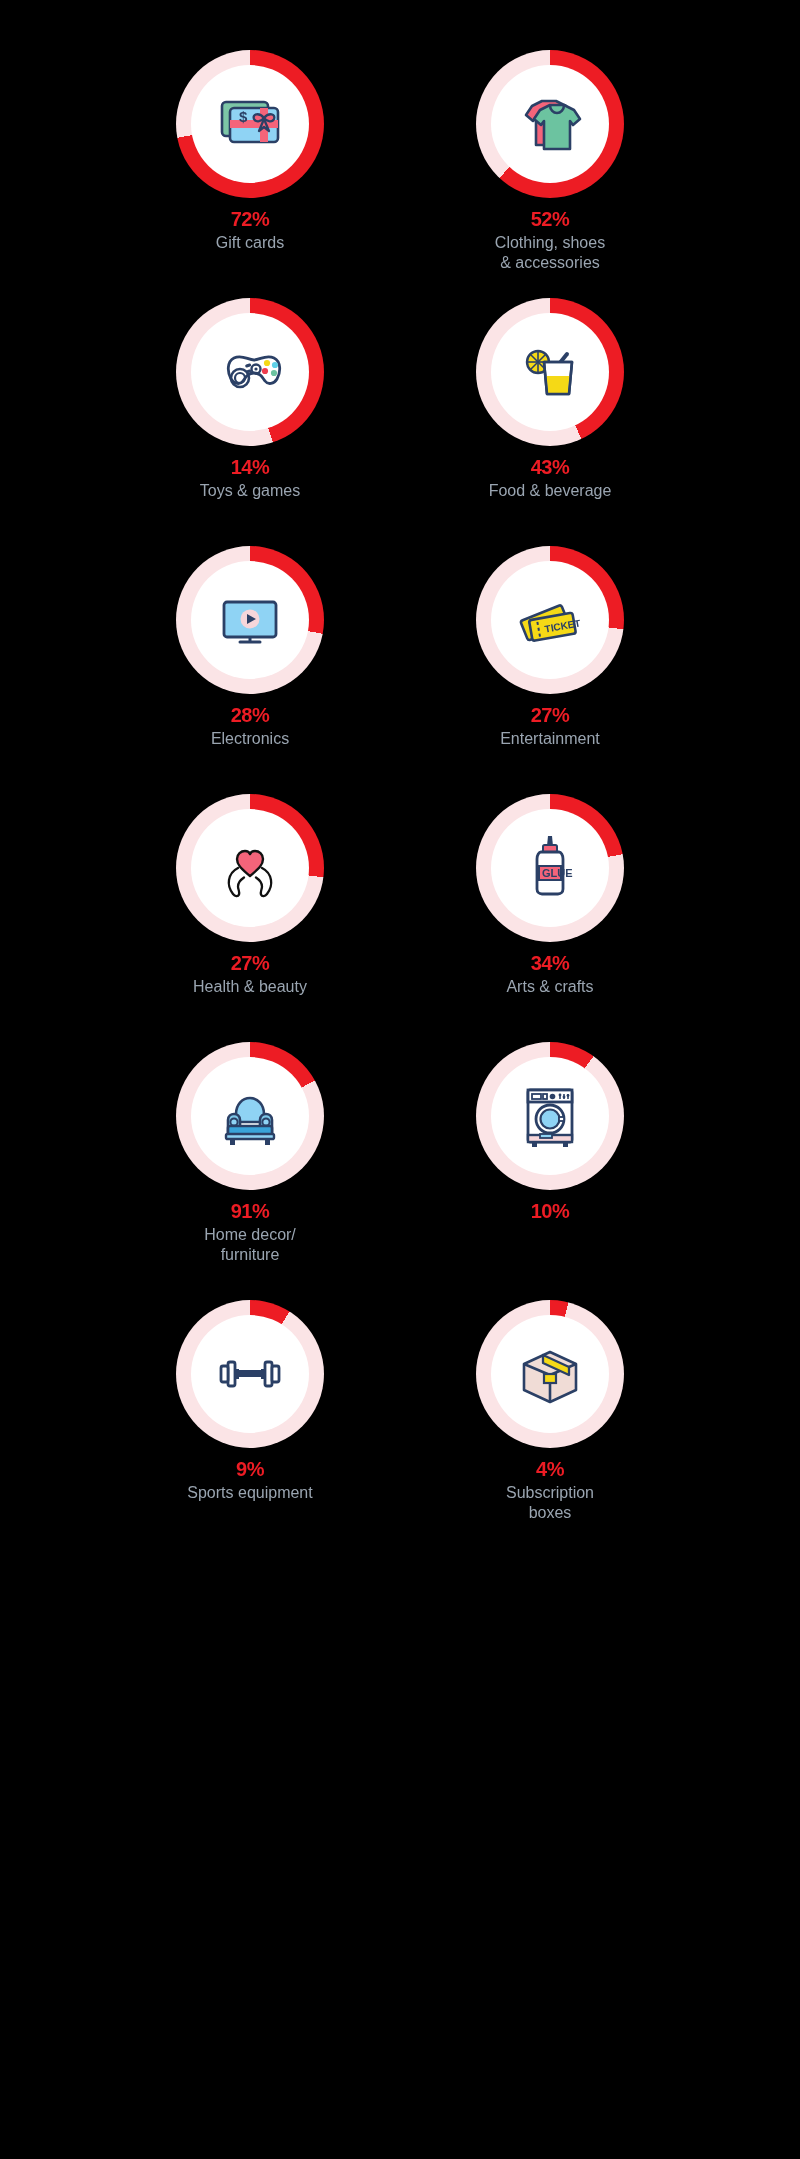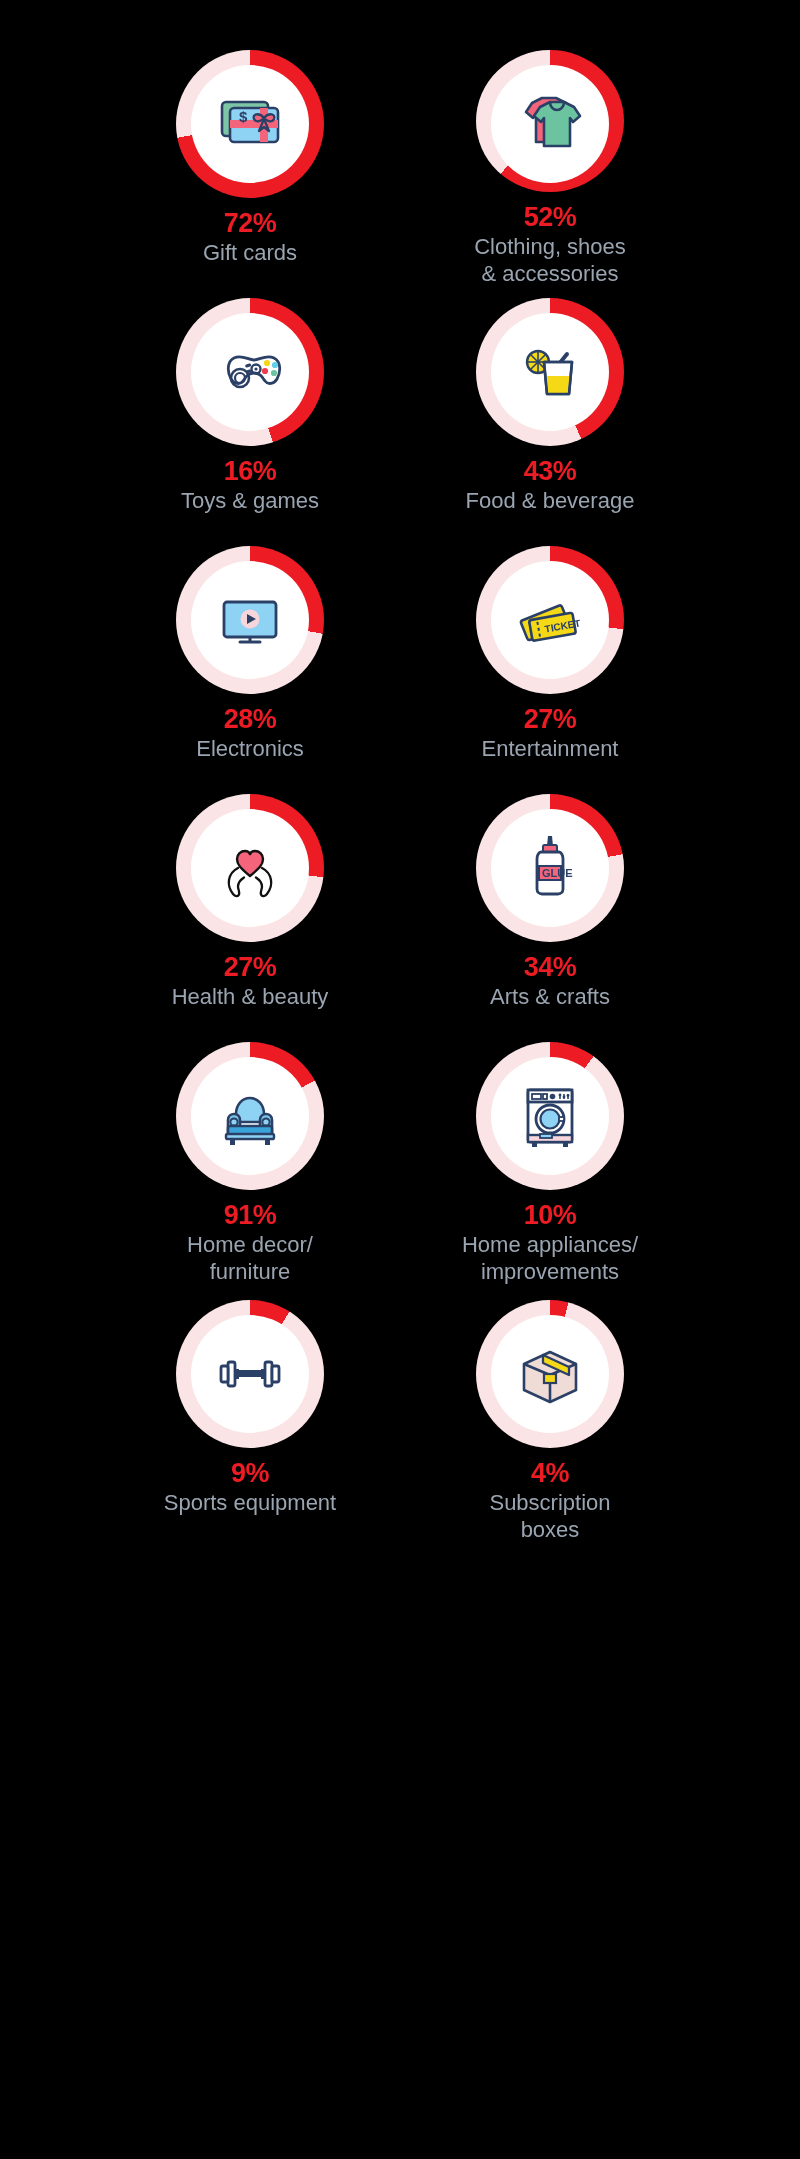--- a/index.html
+++ b/index.html
@@ -55,29 +55,29 @@
   .icon-wrap {
     position: relative;
     width: 80px; height: 80px;
     display: flex;
     align-items: center;
     justify-content: center;
     z-index: 3;
   }
   .icon-wrap svg { width: 80px; height: 80px; display: block; }
   .pct {
-    font-size: 27px;
+    font-size: 20px;
     font-weight: bold;
     color: #ed1c24;
     letter-spacing: -0.5px;
     margin-top: 11px;
     line-height: 1.05;
   }
   .lbl {
-    font-size: 22px;
+    font-size: 16px;
     color: #9aa5b1;
     text-align: center;
     line-height: 1.22;
     margin-top: 3px;
     max-width: 250px;
     white-space: pre-line;
   }
 </style>
 </head>
 <body>
@@ -133,21 +133,21 @@
     <circle cx="46" cy="37" r="1.6" fill="#2b4066"></circle>
     <rect x="35" y="32" width="6" height="3" rx="1.4" fill="#2b4066" transform="rotate(-18 38 33)"></rect>
     <rect x="36" y="38" width="5" height="3" rx="1.4" fill="#2b4066" transform="rotate(-18 38 39)"></rect>
     <circle cx="57" cy="31" r="3.1" fill="#f5d916"></circle>
     <circle cx="65" cy="33" r="3.1" fill="#5ed0e8"></circle>
     <circle cx="55" cy="39" r="3.1" fill="#ef3d4e"></circle>
     <circle cx="64" cy="41" r="3.1" fill="#6cc3a0"></circle>
   </svg>
           </div>
     </div>
-    <div class="pct">16%</div>
+    <div class="pct">14%</div>
     <div class="lbl">Toys &amp; games</div>
   </div>
       <div class="cell">
     <div class="donut">
       <div class="ring" style="background: conic-gradient(#ed1c24 0deg 154.8deg, #fbe4e6 154.8deg 360deg);"></div>
       <div class="hole"></div>
       <div class="icon-wrap">
             <svg viewBox="0 0 80 80">
     <circle cx="28" cy="30" r="11" fill="#f5d916" stroke="#2b4066" stroke-width="2.4"></circle>
     <g stroke="#2b4066" stroke-width="1.6">
@@ -282,22 +282,20 @@
     <circle cx="40" cy="43" r="9.5" fill="#8fd3f4" stroke="#2b4066" stroke-width="2.2"></circle>
     <rect x="49" y="41" width="5" height="4" fill="#ffffff" stroke="#2b4066" stroke-width="1.8"></rect>
     <rect x="18" y="59" width="44" height="7" fill="#f6d6da" stroke="#2b4066" stroke-width="2.4"></rect>
     <rect x="30" y="58" width="12" height="4" fill="#8fd3f4" stroke="#2b4066" stroke-width="1.8"></rect>
     <rect x="22" y="66" width="5" height="5" fill="#2b4066"></rect>
     <rect x="53" y="66" width="5" height="5" fill="#2b4066"></rect>
   </svg>
           </div>
     </div>
     <div class="pct">10%</div>
-    <div class="lbl">Home appliances/
-improvements</div>
   </div>
       <div class="cell tall">
     <div class="donut">
       <div class="ring" style="background: conic-gradient(#ed1c24 0deg 32.4deg, #fbe4e6 32.4deg 360deg);"></div>
       <div class="hole"></div>
       <div class="icon-wrap">
             <svg viewBox="0 0 80 80">
     <rect x="27" y="36" width="26" height="7" fill="#2b4066"></rect>
     <rect x="18" y="28" width="7" height="24" rx="2" fill="#ffffff" stroke="#2b4066" stroke-width="2.8"></rect>
     <rect x="11" y="32" width="7" height="16" rx="2" fill="#ffffff" stroke="#2b4066" stroke-width="2.8"></rect>

